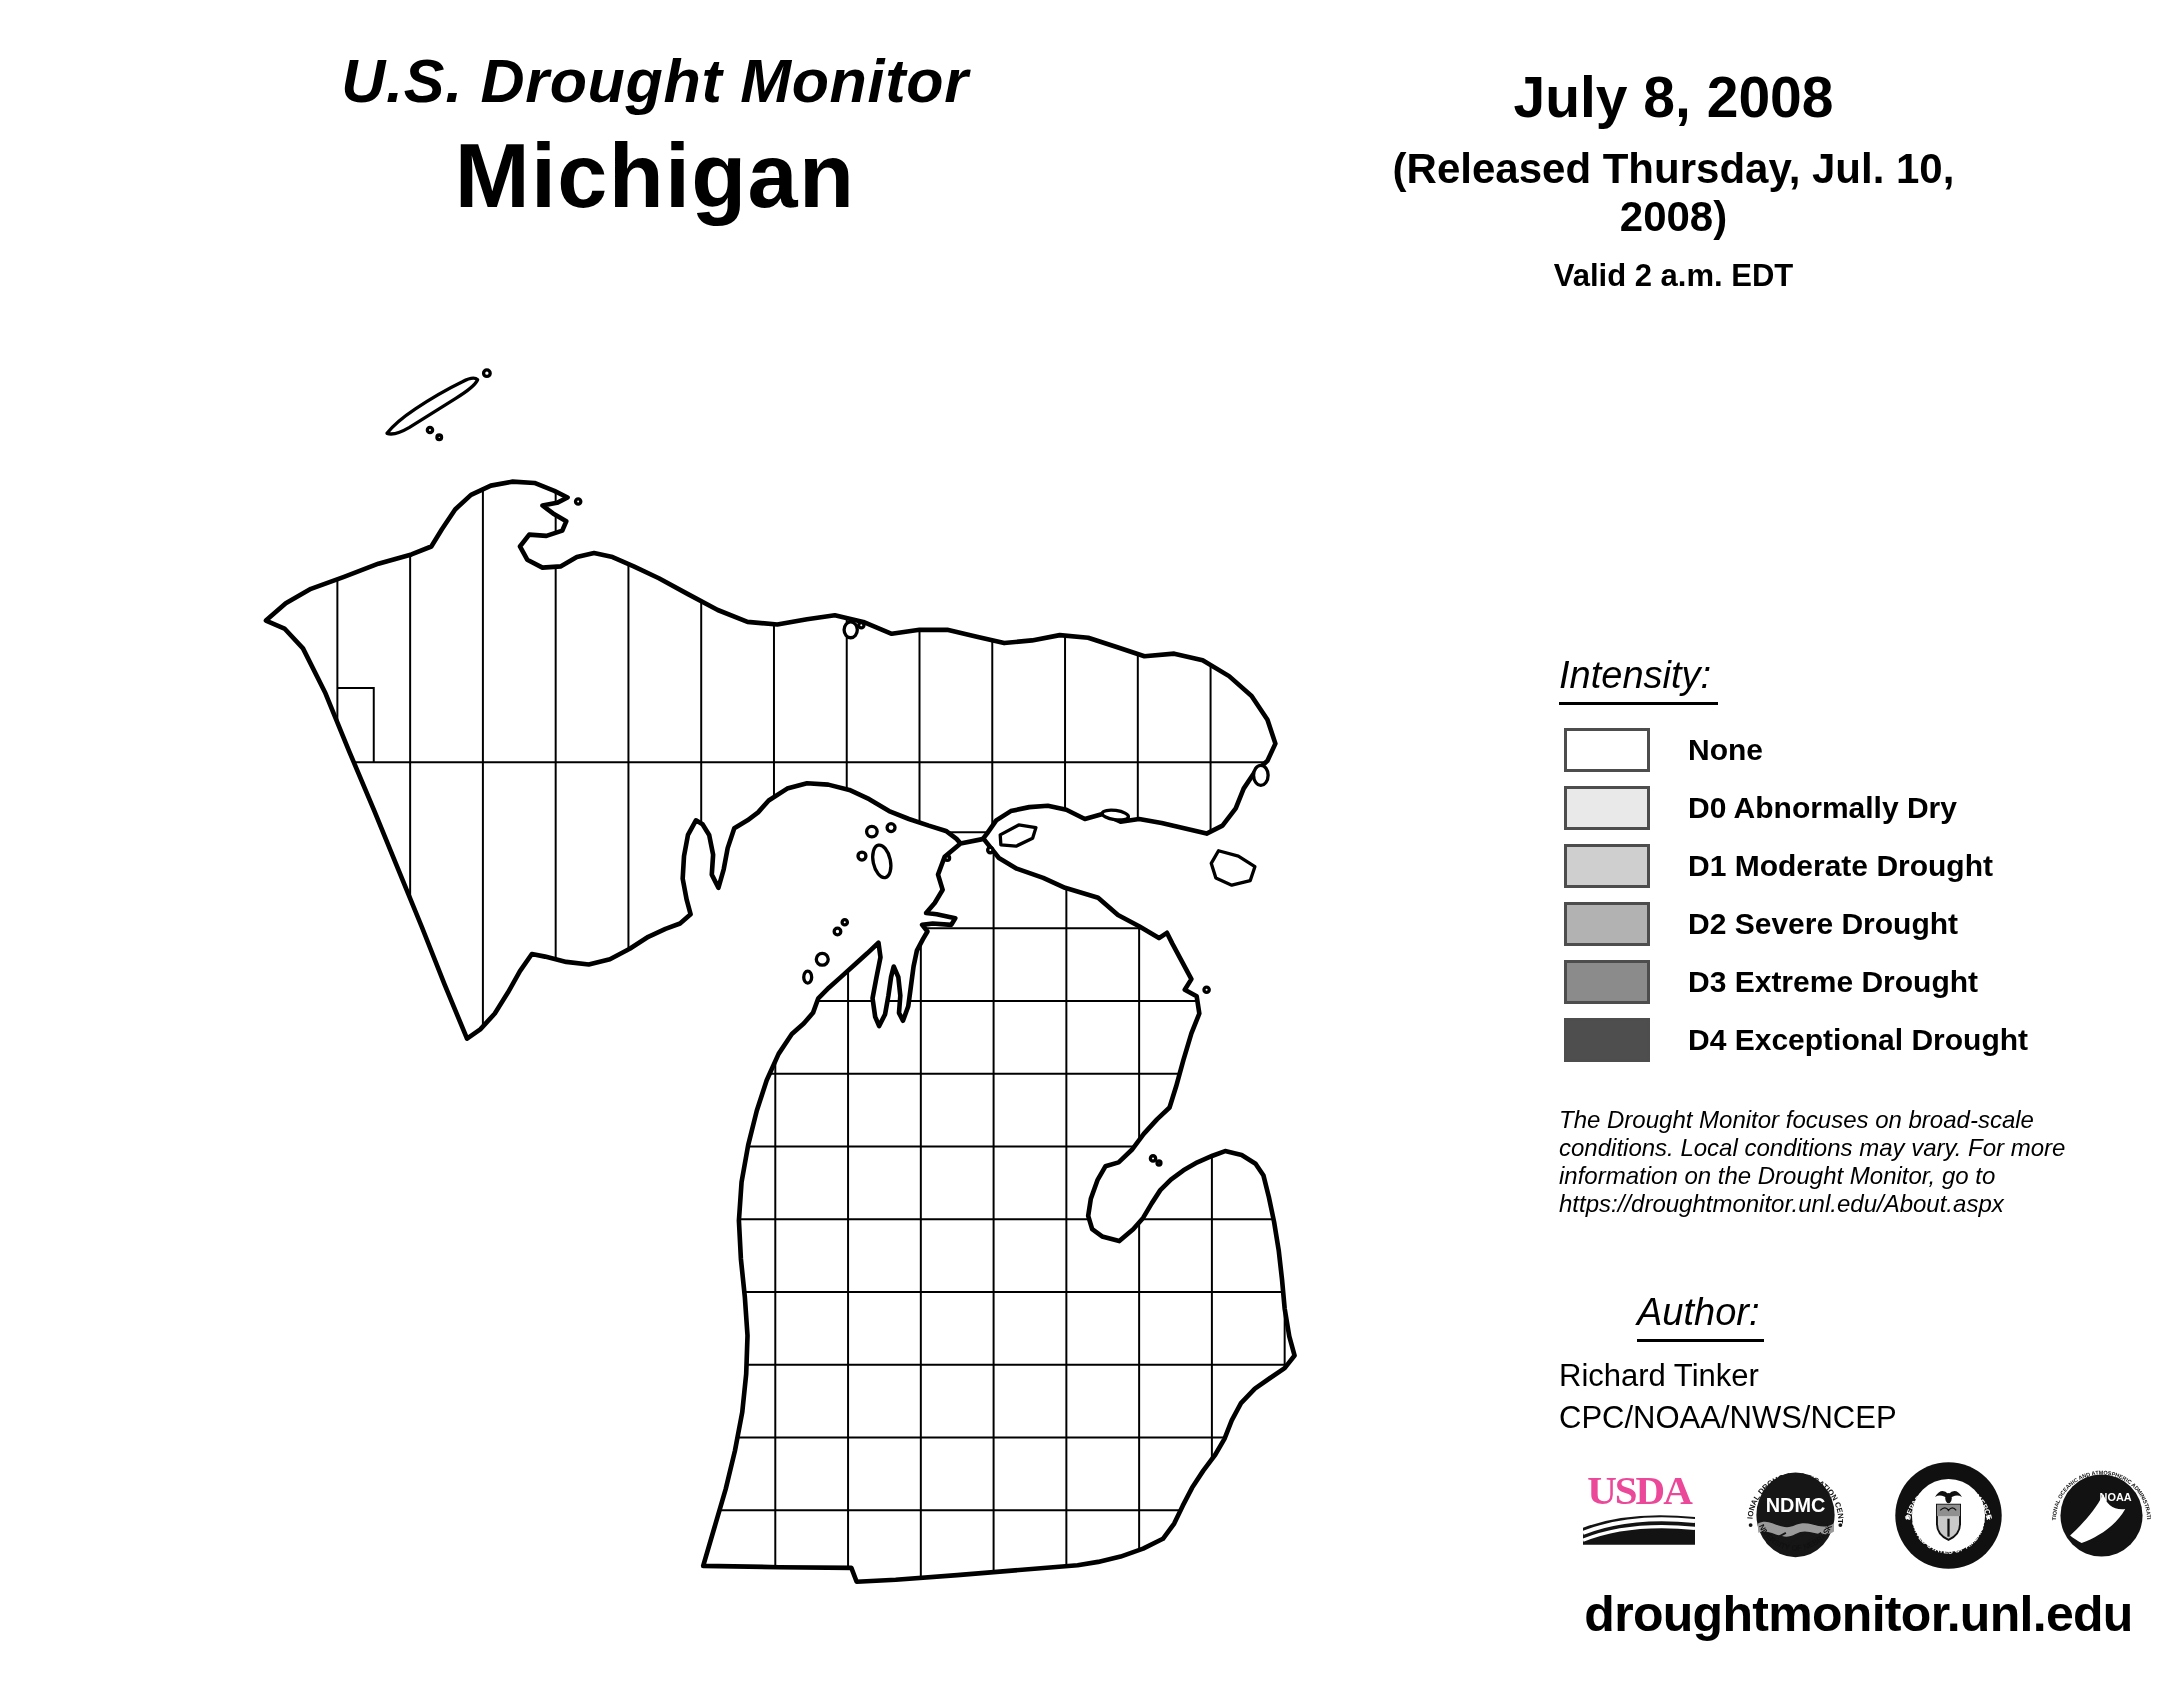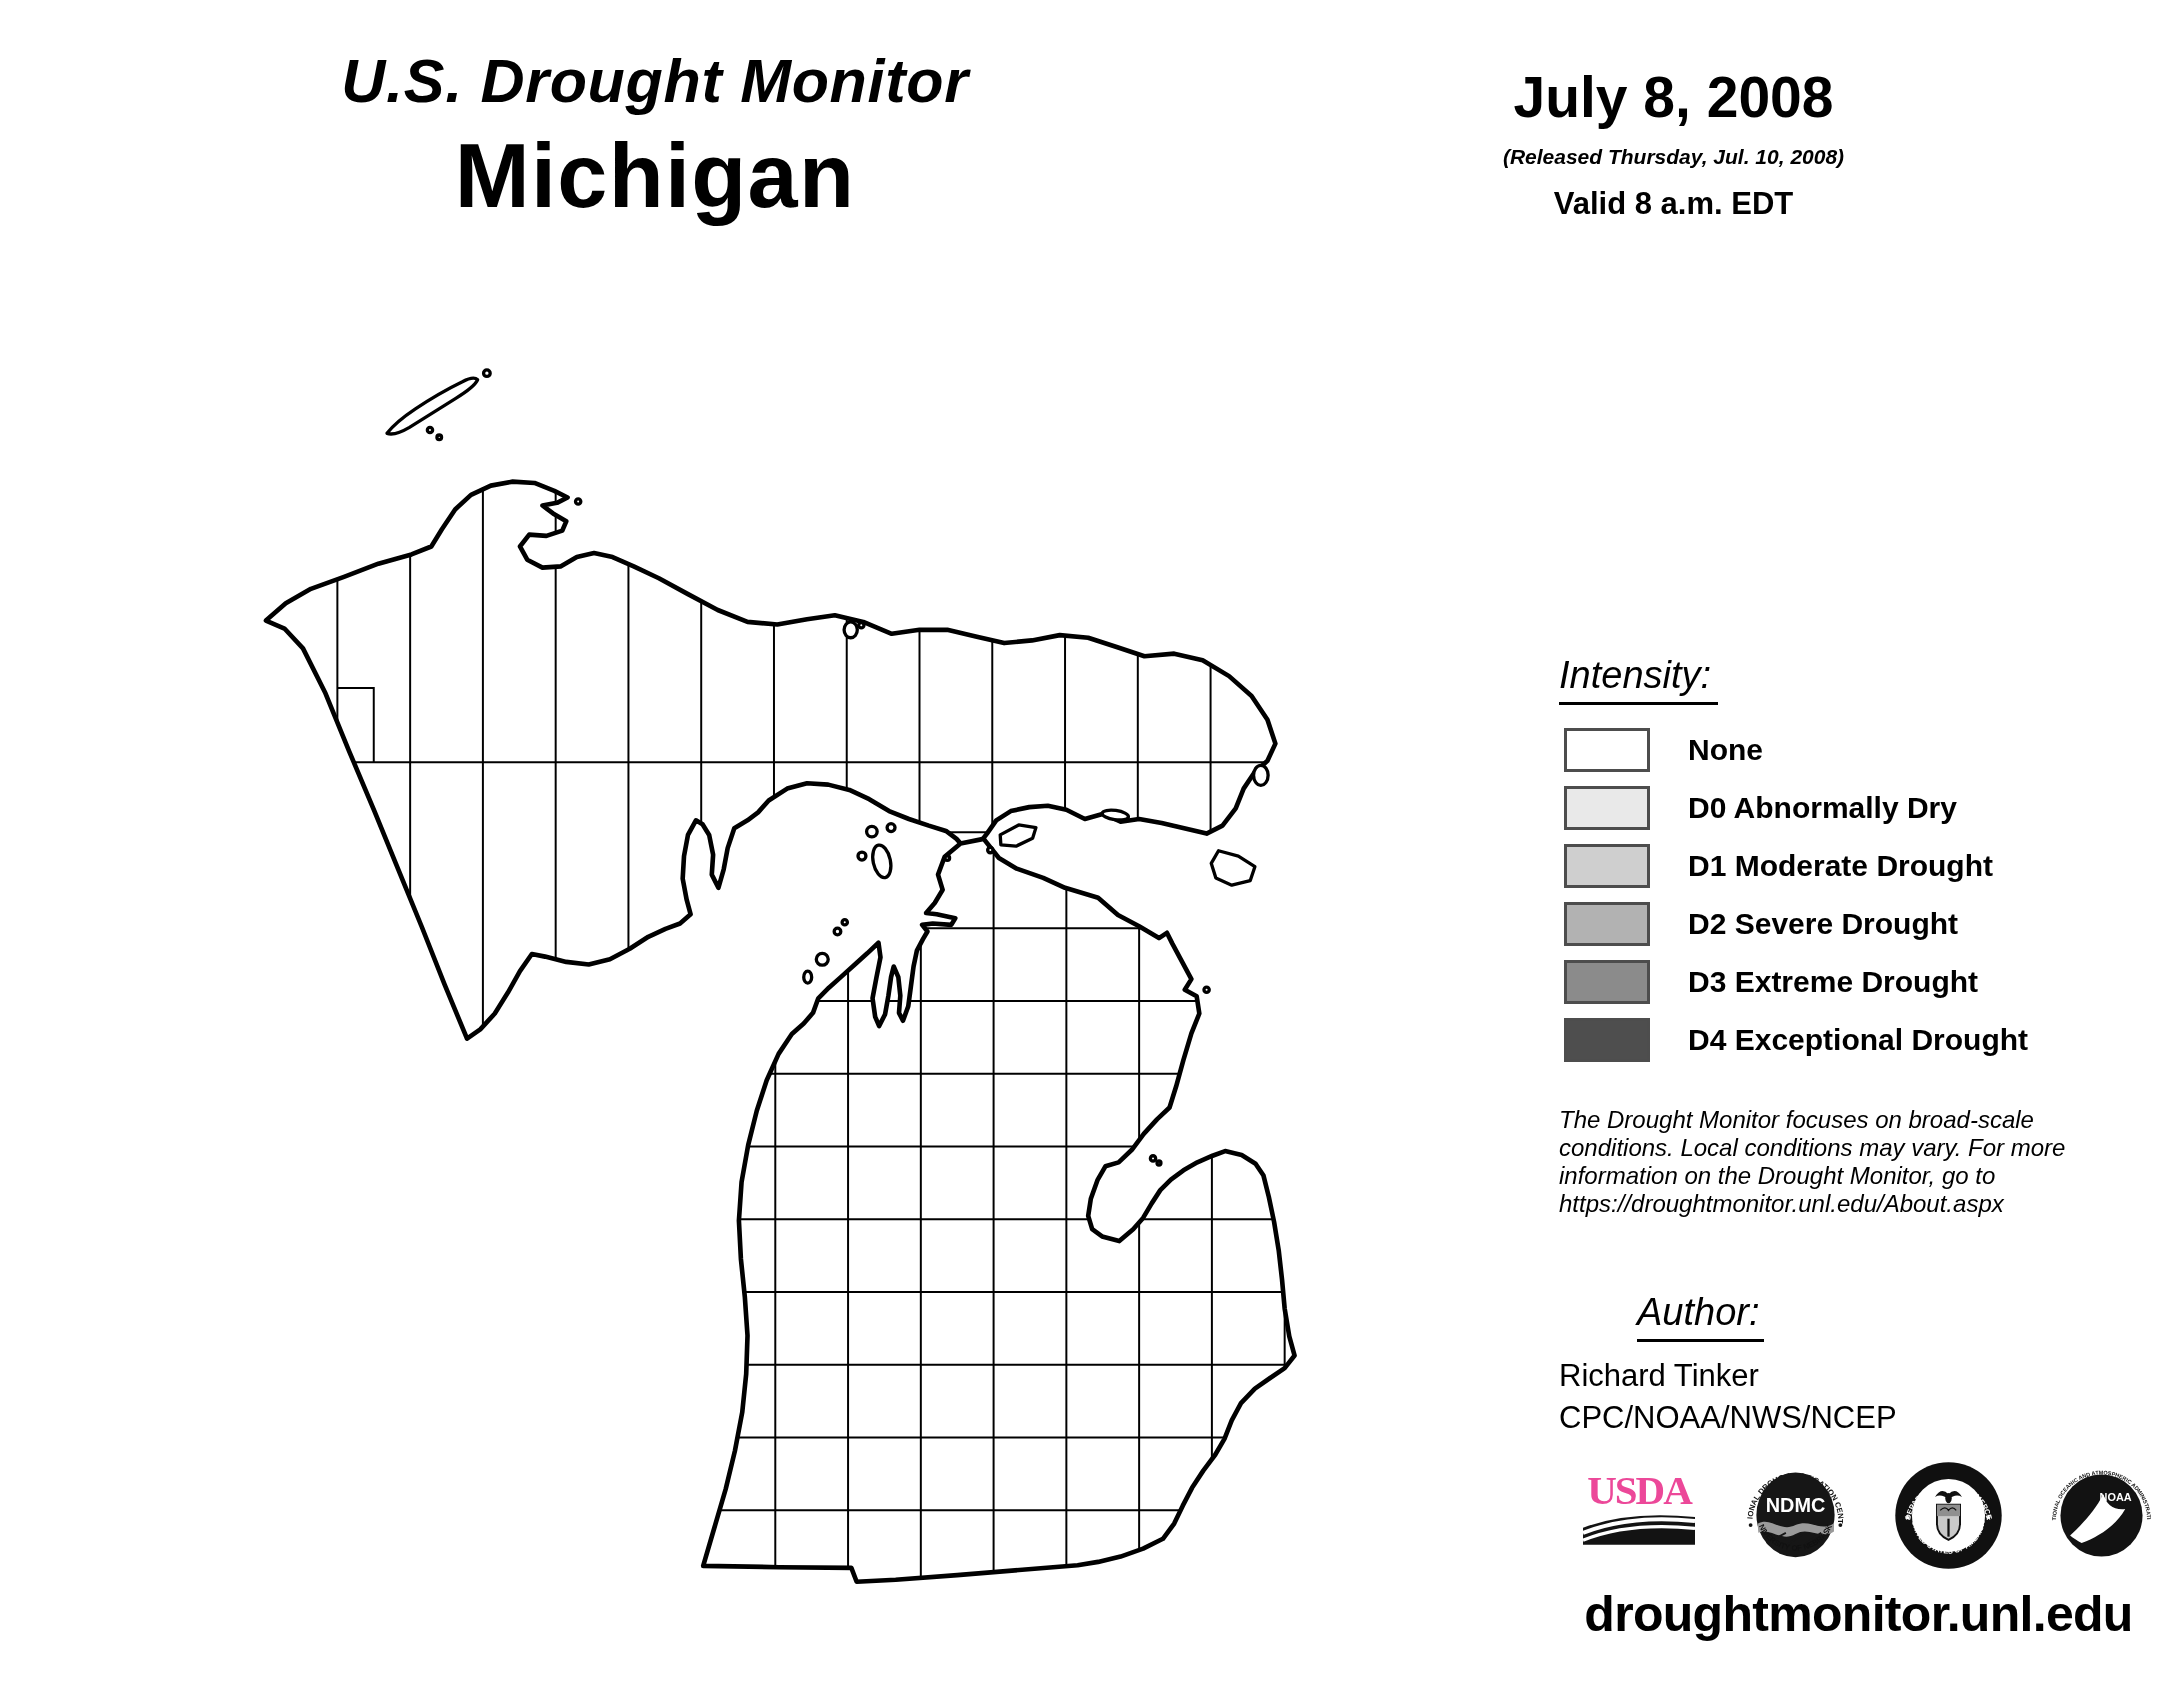--- a/index.html
+++ b/index.html
@@ -6,21 +6,21 @@
   body{
     width:2183px;height:1687px;background:#ffffff;position:relative;overflow:hidden;
     font-family:"Liberation Sans",sans-serif;color:#000;
   }
   
   .title-block{position:absolute;left:225px;top:46px;width:860px;text-align:center;}
   .title1{font-size:61px;font-weight:bold;font-style:italic;letter-spacing:0.7px;}
   .title2{font-size:90px;font-weight:bold;margin-top:9.3px;letter-spacing:1.3px;}
   .date-block{position:absolute;left:1376px;top:64px;width:595px;text-align:center;}
   .date-main{font-size:57px;font-weight:bold;}
-  .date-released{font-size:21px;font-weight:bold;font-style:italic;margin-top:14.6px;}
+  .date-released{font-size:42px;font-weight:bold;margin-top:14.6px;}
   .date-valid{font-size:31px;font-weight:bold;margin-top:17px;}
   
   svg.map{position:absolute;left:0;top:0;width:2183px;height:1687px;}
   .coast{fill:#ffffff;stroke:#000;stroke-width:7;stroke-linejoin:round;}
   .island{fill:#ffffff;stroke:#000;stroke-width:5;stroke-linejoin:round;}
   .county{stroke:#000;stroke-width:3;fill:none;}
   
   .legend-heading{position:absolute;left:1559px;top:654px;font-size:38px;font-style:italic;
     border-bottom:3.3px solid #000;padding-bottom:5.3px;padding-right:6.6px;}
   .legend-list{position:absolute;left:1564px;top:728px;font-weight:bold;}
@@ -51,21 +51,21 @@
 <body>
 
 <div class="title-block">
   <div class="title1">U.S. Drought Monitor</div>
   <div class="title2">Michigan</div>
 </div>
 
 <div class="date-block">
   <div class="date-main">July 8, 2008</div>
   <div class="date-released">(Released Thursday, Jul. 10, 2008)</div>
-  <div class="date-valid">Valid 8 a.m. EDT</div>
+  <div class="date-valid">Valid 2 a.m. EDT</div>
 </div>
 
 <svg class="map" viewBox="0 0 3300 2550" aria-label="Michigan county drought map">
   <defs>
     <clipPath id="clipUP">
       <path d="M 402,938 L 432,912 L 470,890 L 520,872 L 572,852 L 622,838 L 652,826 L 668,800 L 688,770 L 712,748 L 742,734 L 775,728 L 808,730 L 838,742 L 858,752 L 842,760 L 820,764 L 836,776 L 856,788 L 850,802 L 826,810 L 800,808 L 786,826 L 797,846 L 820,858 L 848,856 L 872,842 L 898,836 L 926,842 L 958,856 L 996,874 L 1040,898 L 1085,922 L 1130,940 L 1175,944 L 1220,936 L 1262,930 L 1305,940 L 1348,958 L 1390,952 L 1432,952 L 1475,962 L 1518,972 L 1560,968 L 1602,960 L 1645,964 L 1688,978 L 1730,992 L 1775,988 L 1818,998 L 1858,1022 L 1892,1052 L 1916,1088 L 1928,1124 L 1916,1150 L 1896,1168 L 1880,1192 L 1868,1222 L 1848,1248 L 1824,1260 L 1790,1252 L 1756,1244 L 1722,1238 L 1694,1242 L 1668,1230 L 1640,1238 L 1612,1224 L 1584,1218 L 1556,1220 L 1528,1226 L 1506,1240 L 1492,1260 L 1478,1278 L 1460,1284 L 1446,1268 L 1430,1256 L 1404,1248 L 1374,1238 L 1344,1226 L 1314,1208 L 1284,1194 L 1252,1186 L 1220,1184 L 1190,1192 L 1162,1210 L 1146,1228 L 1130,1240 L 1110,1252 L 1100,1282 L 1094,1314 L 1086,1342 L 1076,1322 L 1078,1292 L 1072,1262 L 1062,1246 L 1052,1240 L 1040,1262 L 1034,1294 L 1032,1328 L 1038,1360 L 1044,1382 L 1028,1396 L 1006,1404 L 980,1416 L 952,1434 L 922,1450 L 890,1458 L 856,1454 L 824,1446 L 804,1442 L 786,1468 L 768,1500 L 748,1532 L 726,1556 L 706,1570 L 672,1488 L 638,1402 L 602,1314 L 566,1226 L 528,1136 L 492,1048 L 458,980 L 430,950 Z"></path>
     </clipPath>
     <clipPath id="clipLP">
       <path d="M 1487,1268 L 1510,1297 L 1537,1313 L 1577,1327 L 1610,1342 L 1660,1357 L 1690,1383 L 1722,1400 L 1752,1418 L 1764,1410 L 1772,1426 L 1786,1452 L 1801,1480 L 1791,1496 L 1809,1506 L 1813,1532 L 1801,1562 L 1789,1602 L 1778,1642 L 1768,1674 L 1749,1692 L 1729,1714 L 1711,1738 L 1691,1757 L 1671,1763 L 1659,1784 L 1649,1812 L 1645,1838 L 1651,1858 L 1666,1869 L 1692,1876 L 1713,1858 L 1728,1841 L 1741,1819 L 1754,1799 L 1770,1783 L 1789,1769 L 1810,1757 L 1833,1747 L 1852,1740 L 1877,1746 L 1898,1759 L 1910,1777 L 1918,1809 L 1926,1847 L 1933,1890 L 1938,1934 L 1942,1978 L 1949,2020 L 1957,2049 L 1942,2068 L 1920,2083 L 1897,2099 L 1876,2121 L 1862,2147 L 1851,2175 L 1837,2199 L 1819,2223 L 1802,2249 L 1788,2276 L 1775,2303 L 1758,2326 L 1728,2341 L 1694,2353 L 1660,2361 L 1629,2366 L 1447,2381 L 1354,2388 L 1295,2391 L 1287,2370 L 1178,2369 L 1063,2367 L 1080,2309 L 1097,2251 L 1111,2193 L 1122,2135 L 1128,2077 L 1130,2019 L 1126,1961 L 1120,1903 L 1117,1845 L 1121,1787 L 1131,1731 L 1144,1679 L 1159,1633 L 1177,1593 L 1197,1563 L 1215,1547 L 1229,1531 L 1237,1509 L 1253,1493 L 1271,1477 L 1291,1459 L 1311,1441 L 1328,1425 L 1331,1447 L 1325,1477 L 1319,1509 L 1323,1537 L 1329,1551 L 1338,1533 L 1343,1505 L 1347,1477 L 1351,1461 L 1358,1477 L 1361,1505 L 1359,1531 L 1365,1543 L 1373,1521 L 1377,1491 L 1381,1461 L 1386,1437 L 1395,1420 L 1402,1408 L 1394,1398 L 1410,1396 L 1438,1398 L 1444,1388 L 1416,1382 L 1400,1380 L 1413,1365 L 1425,1345 L 1418,1322 L 1428,1295 L 1452,1275 Z"></path>
     </clipPath>

